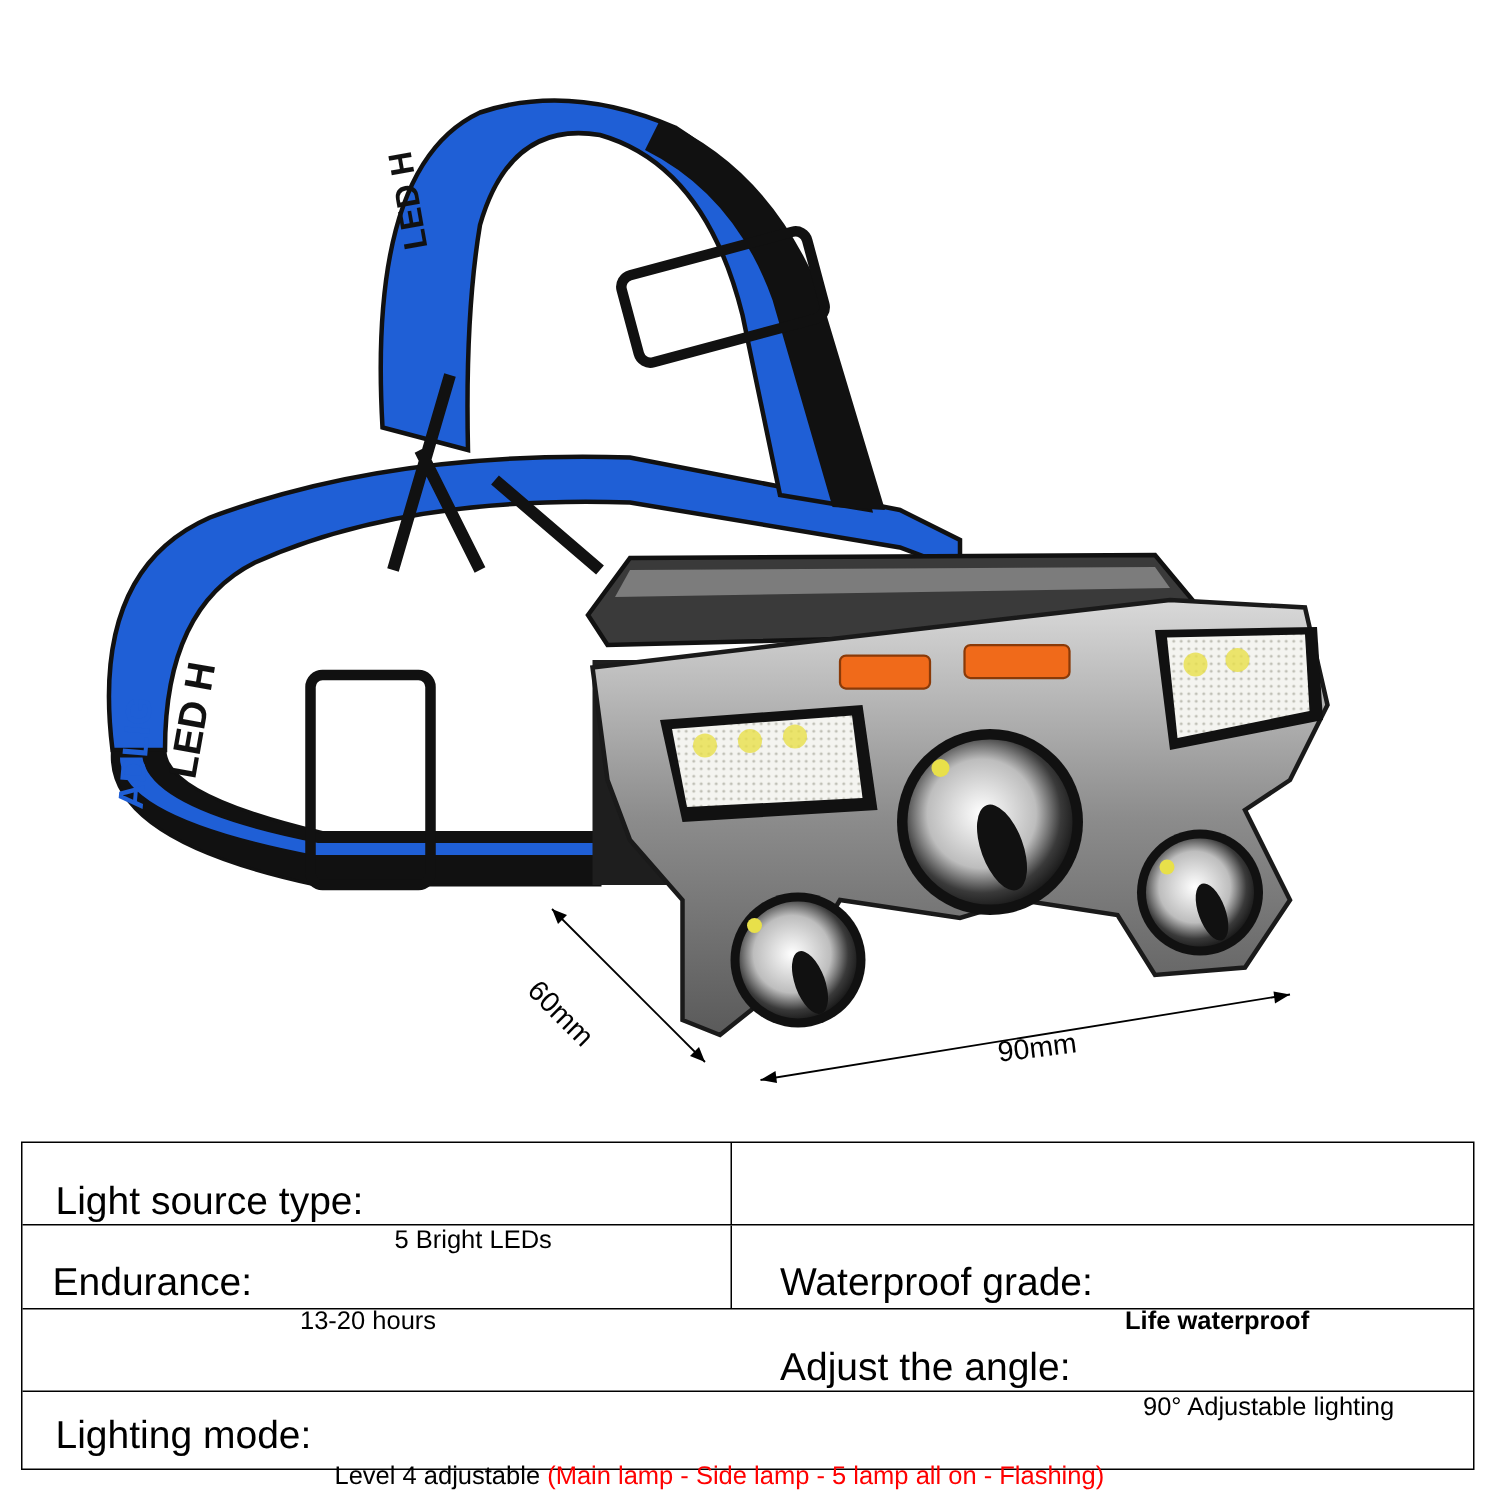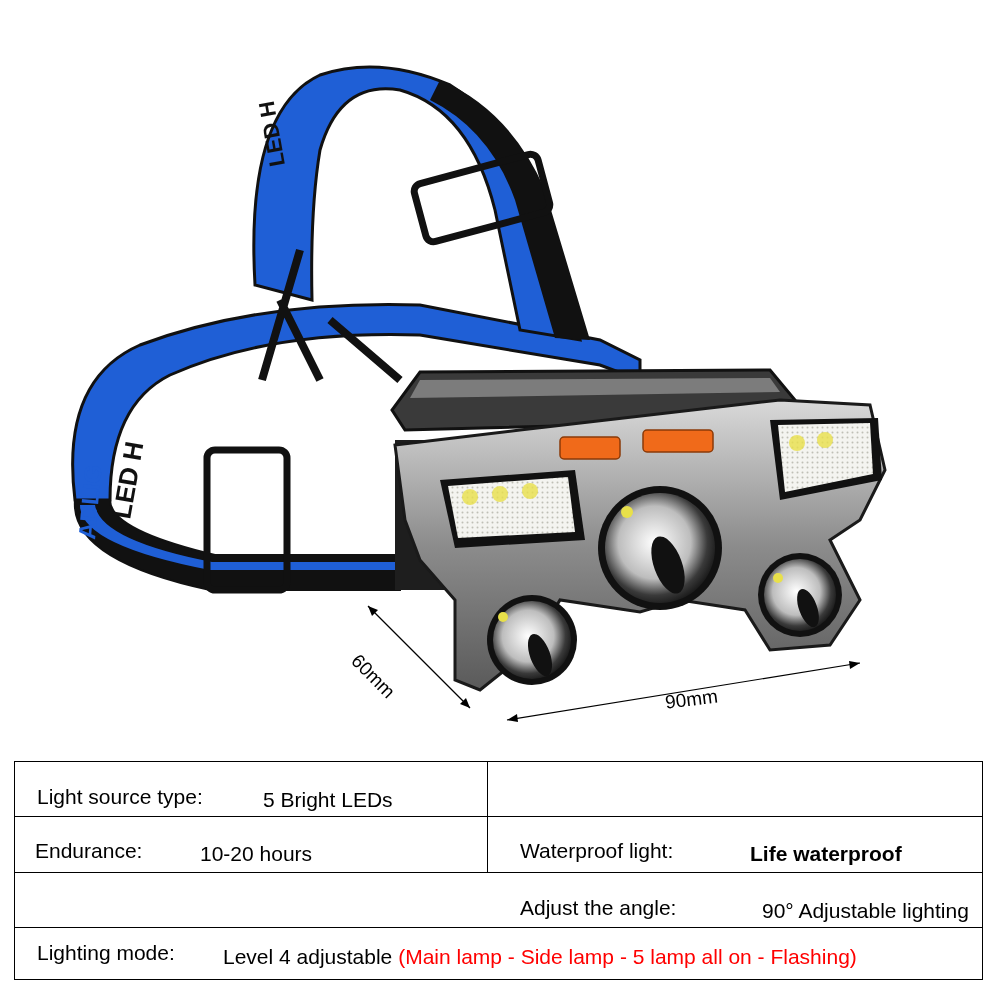--- a/index.html
+++ b/index.html
@@ -21,22 +21,22 @@
     .row-0 { top: 0; height: 55px; }
     .row-1 { top: 55px; height: 56px; }
     .row-2 { top: 111px; height: 55px; }
     .row-3 { top: 166px; height: 52px; }
 
     .cell { position: absolute; top: 0; height: 100%; box-sizing: border-box; }
     .cell-left { left: 0; width: 473px; border-right: 1.5px solid #000; }
     .cell-right { left: 473px; width: 494px; }
     .cell-full { left: 0; width: 100%; }
 
-    .lbl { position: absolute; font-size: 21px; color: #000; white-space: nowrap; }
-    .val { position: absolute; font-size: 21px; color: #000; white-space: nowrap; }
+    .lbl { position: absolute; font-size: 26px; color: #000; white-space: nowrap; }
+    .val { position: absolute; font-size: 17px; color: #000; white-space: nowrap; margin-top: 29px; }
     .val .red { color: #ff0000; }
 
     
     .row-0 .cell-left .lbl { left: 22px; top: 23px; }
     .row-0 .cell-left .val { left: 248px; top: 26px; }
     .row-0 .cell-right .lbl { left: 32px; top: 23px; }
     .row-0 .cell-right .val { left: 294px; top: 26px; }
     
     .row-1 .cell-left .lbl { left: 20px; top: 22px; }
     .row-1 .cell-left .val { left: 185px; top: 25px; }
@@ -155,24 +155,24 @@
   <div class="spec-row row-0">
     <div class="cell cell-left">
       <span class="lbl">Light source type:</span>
       <span class="val">5 Bright LEDs</span>
     </div>
   </div>
 
   <div class="spec-row row-1">
     <div class="cell cell-left">
       <span class="lbl">Endurance:</span>
-      <span class="val">10-20 hours</span>
+      <span class="val">13-20 hours</span>
     </div>
     <div class="cell cell-right">
-      <span class="lbl">Waterproof light:</span>
+      <span class="lbl">Waterproof grade:</span>
       <span class="val">Life waterproof</span>
     </div>
   </div>
 
   <div class="spec-row row-2">
     <div class="cell cell-right">
       <span class="lbl">Adjust the angle:</span>
       <span class="val">90° Adjustable lighting</span>
     </div>
   </div>

